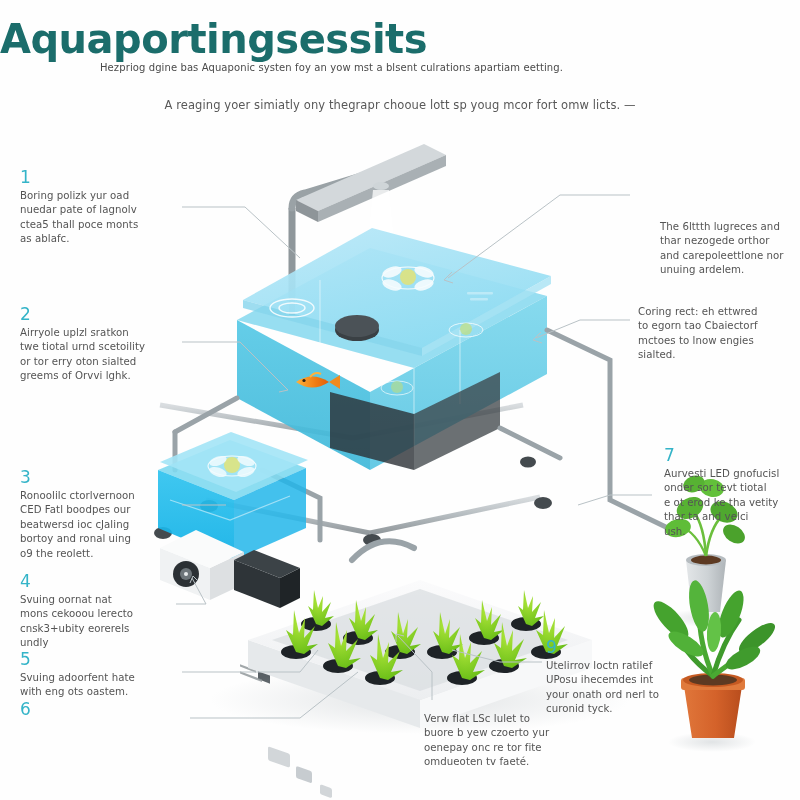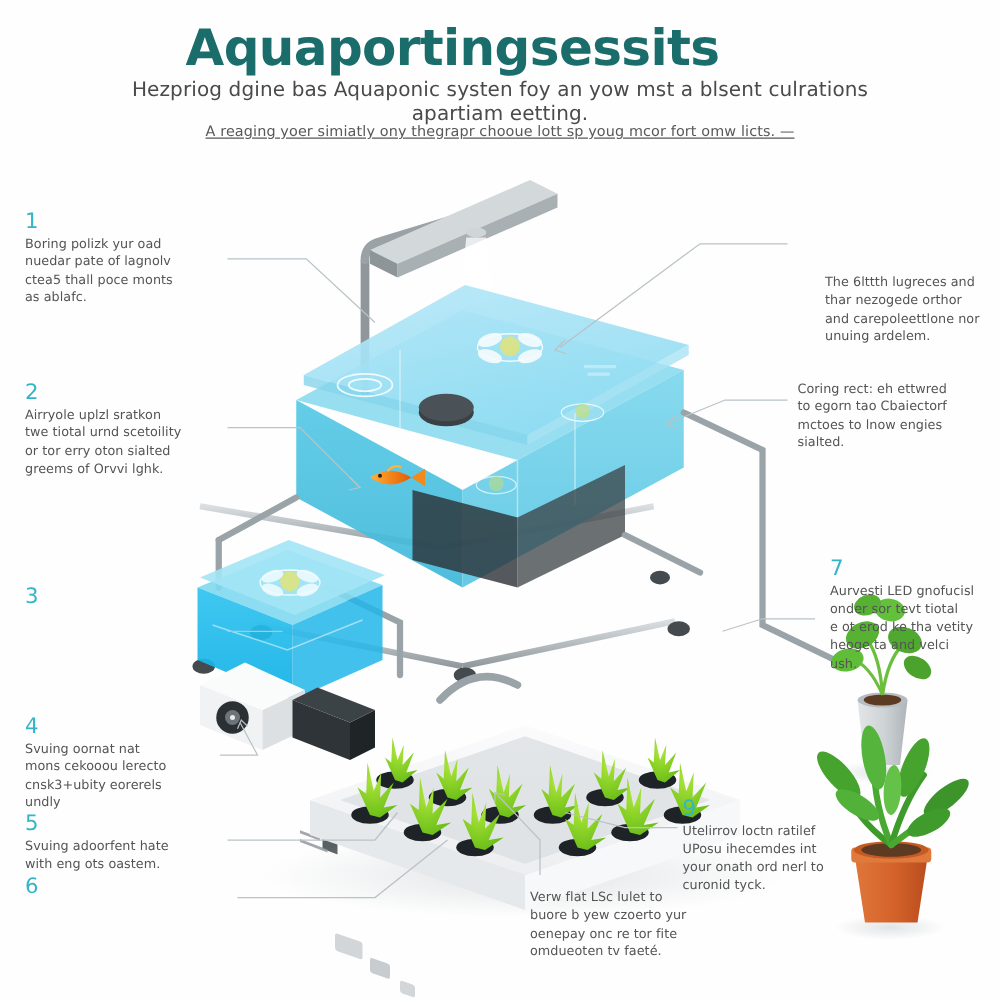--- a/index.html
+++ b/index.html
@@ -7,31 +7,31 @@
     width:800px;height:800px;
     background:#ffffff;
     font-family:"DejaVu Sans","Liberation Sans",sans-serif;
     overflow:hidden;
     position:relative;
   }
   #poster{position:relative;width:800px;height:800px;overflow:hidden;background:#fefefe;}
 
   
   .title{
-    position:absolute;left:0;top:16px;width:724px;text-align:center;
+    position:absolute;left:0;top:16px;width:724px;text-align:left;
     font-size:40px;font-weight:600;letter-spacing:-0.5px;
     color:#1b6d6b;
   }
   .subtitle1{
-    position:absolute;left:100px;top:62px;width:600px;text-align:center;
-    font-size:16px;color:#4a4a4a;letter-spacing:0.1px;
+    position:absolute;left:100px;top:62px;width:600px;
+    font-size:10px;color:#4a4a4a;letter-spacing:0.1px;
   }
   .subtitle2{
     position:absolute;left:130px;top:98px;width:540px;text-align:center;
-    font-size:11.5px;color:#585858;letter-spacing:0.1px;text-decoration:underline;
+    font-size:11.5px;color:#585858;letter-spacing:0.1px;
   }
 
   
   .ann{position:absolute;width:165px;}
   .ann .num{
     font-size:17px;color:#34b4c8;font-weight:400;line-height:1.1;margin-bottom:2px;
   }
   .ann .body{
     font-size:10.2px;line-height:1.42;color:#545454;letter-spacing:0.05px;
   }
@@ -414,20 +414,27 @@
     <div class="body">
       <div>Airryole uplzl sratkon</div>
       <div>twe tiotal urnd scetoility</div>
       <div>or tor erry oton sialted</div>
       <div>greems of Orvvi lghk.</div>
     </div>
   </div>
 
   <div class="ann" style="left:20px;top:468px;">
     <div class="num">3</div>
+    <div class="body">
+      <div>Ronoolilc ctorlvernoon</div>
+      <div>CED Fatl boodpes our</div>
+      <div>beatwersd ioc cJaling</div>
+      <div>bortoy and ronal uing</div>
+      <div>o9 the reolett.</div>
+    </div>
   </div>
 
   <div class="ann" style="left:20px;top:572px;">
     <div class="num">4</div>
     <div class="body">
       <div>Svuing oornat nat</div>
       <div>mons cekooou lerecto</div>
       <div>cnsk3+ubity eorerels</div>
       <div>undly</div>
     </div>
@@ -462,21 +469,21 @@
       <div>sialted.</div>
     </div>
   </div>
 
   <div class="ann right" style="left:664px;top:446px;width:134px;">
     <div class="num">7</div>
     <div class="body">
       <div>Aurvesti LED gnofucisl</div>
       <div>onder sor tevt tiotal</div>
       <div>e ot erod ke tha vetity</div>
-      <div>heoge ta and velci</div>
+      <div>thar ta and velci</div>
       <div>ush.</div>
     </div>
   </div>
 
   <div class="ann right" style="left:546px;top:638px;width:150px;">
     <div class="num">9</div>
     <div class="body">
       <div>Utelirrov loctn ratilef</div>
       <div>UPosu ihecemdes int</div>
       <div>your onath ord nerl to</div>

